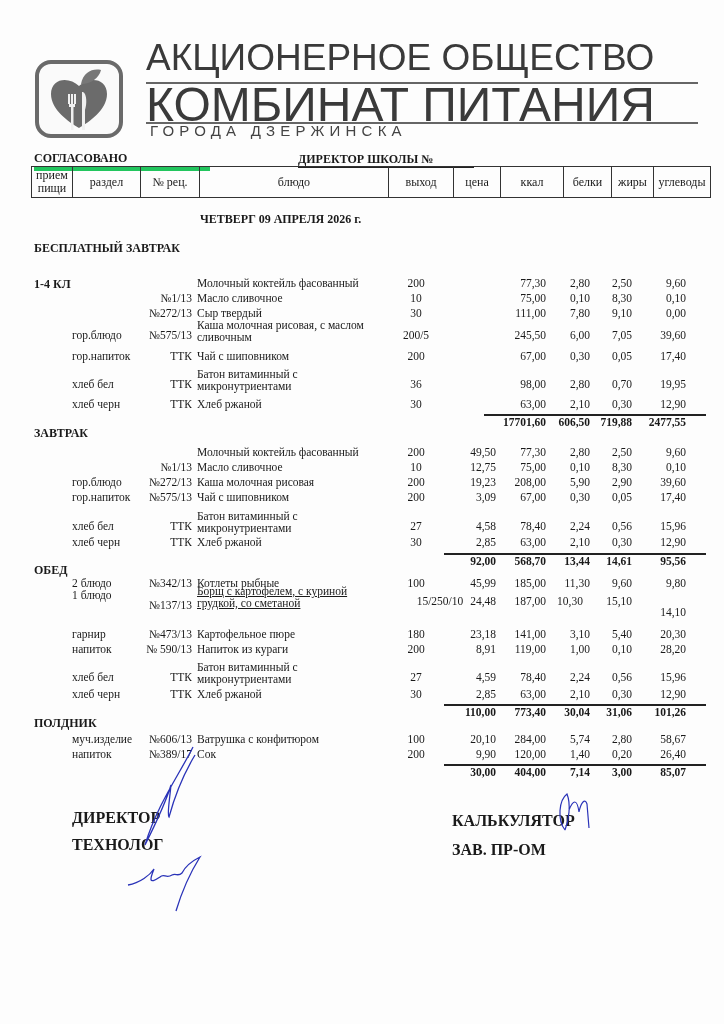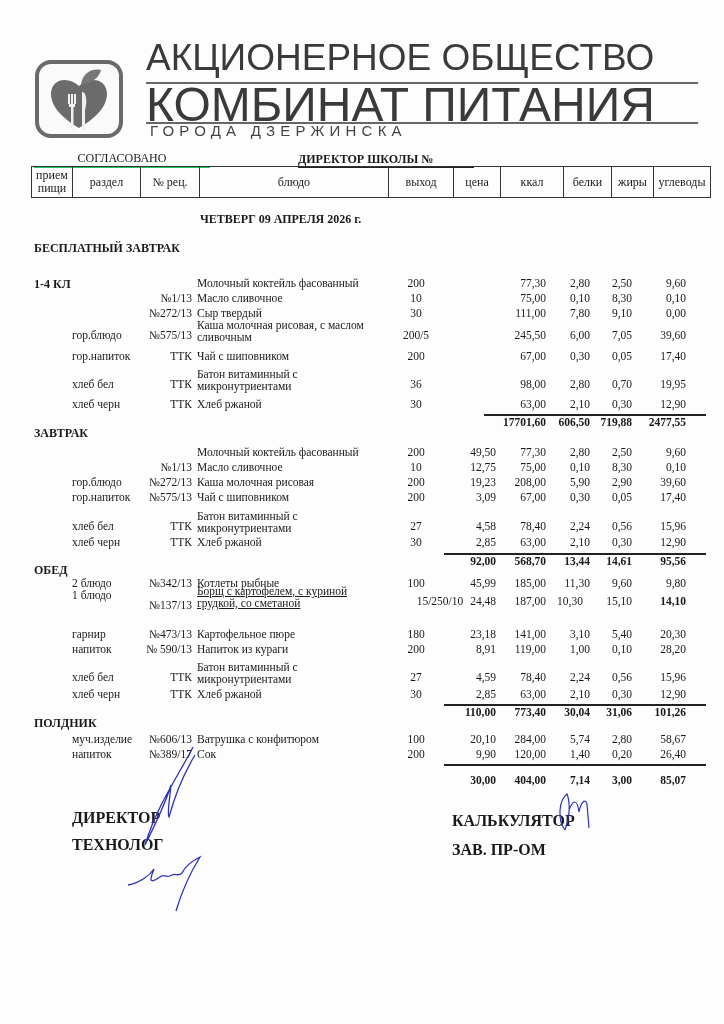--- a/index.html
+++ b/index.html
@@ -12,21 +12,21 @@
   .logo {
     left: 35px; top: 60px; width: 88px; height: 78px; border: 4px solid #6a6a6a; border-radius: 16px;
     box-sizing: border-box; background: #fafafa;
   }
   .brand-1 { left: 146px; top: 38px; font-family: "Liberation Sans", sans-serif; font-size: 37px; color: #3a3a3a; letter-spacing: 0px; white-space: nowrap; line-height: 40px; }
   .brand-rule1 { left: 146px; top: 82px; width: 552px; height: 2px; background: #666; }
   .brand-2 { left: 146px; top: 80px; font-family: "Liberation Sans", sans-serif; font-size: 48px; color: #3a3a3a; white-space: nowrap; line-height: 50px; letter-spacing: 0px; transform: scaleX(1.0); transform-origin: left; }
   .brand-rule2 { left: 146px; top: 122px; width: 552px; height: 2px; background: #666; }
   .brand-3 { left: 150px; top: 122px; font-family: "Liberation Sans", sans-serif; font-size: 15px; color: #444; letter-spacing: 5.2px; white-space: nowrap; }
 
-  .agreed { left: 34px; top: 151px; font-size: 12px; font-weight: normal; border-bottom: 2px solid #22c55e; width: 176px; text-align: center; }
+  .agreed { left: 34px; top: 151px; font-size: 12px; font-weight: bold; border-bottom: 5px solid #22c55e; width: 176px; }
   .director-school { left: 298px; top: 152px; font-size: 12px; font-weight: bold; border-bottom: 1px solid #222; width: 176px; }
 
   table.hdr { position: absolute; left: 31px; top: 166px; border-collapse: collapse; font-size: 12px; }
   table.hdr td { border: 1px solid #333; text-align: center; height: 30px; padding: 0; line-height: 13px; }
 
   .date { left: 200px; top: 212px; font-size: 12px; font-weight: bold; }
   .section { left: 34px; font-size: 12px; font-weight: bold; }
 
   .row { position: absolute; left: 0; width: 724px; font-size: 11.5px; height: 15px; }
   .row span { position: absolute; white-space: nowrap; }
@@ -254,21 +254,21 @@
     <div class="abs section" style="top: 563px;">ОБЕД</div>
     <div class="row" style="top: 589px;">
       <span class="c-sec" style="top: 0px;">1 блюдо</span>
       <span class="c-rec" style="top: 10px;">№137/13</span>
       <span class="c-dish" style="top: -4px; text-decoration: underline;">Борщ с картофелем, с куриной грудкой, со сметаной</span>
       <span class="c-out" style="top: 6px; margin-left: 24px;">15/250/10</span>
       <span class="c-price" style="top: 6px;">24,48</span>
       <span class="c-kcal" style="top: 6px;">187,00</span>
       <span class="c-prot" style="top: 6px; text-align: center;">10,30</span>
       <span class="c-fat" style="top: 6px;">15,10</span>
-      <span class="c-carb" style="top: 6px; font-weight: bold;">14,10</span>
+      <span class="c-carb" style="top: 17px;">14,10</span>
     </div>
     <div class="row" style="top: 577px;">
       <span class="c-sec">2 блюдо</span>
       <span class="c-rec">№342/13</span>
       <span class="c-dish">Котлеты рыбные</span>
       <span class="c-out">100</span>
       <span class="c-price">45,99</span>
       <span class="c-kcal">185,00</span>
       <span class="c-prot">11,30</span>
       <span class="c-fat">9,60</span>
@@ -343,21 +343,21 @@
       <span class="c-rec">№389/17</span>
       <span class="c-dish">Сок</span>
       <span class="c-out">200</span>
       <span class="c-price">9,90</span>
       <span class="c-kcal">120,00</span>
       <span class="c-prot">1,40</span>
       <span class="c-fat">0,20</span>
       <span class="c-carb">26,40</span>
     </div>
     <div class="rule" style="left: 444px; width: 262px; top: 764px;"></div>
-    <div class="row tot" style="top: 766px; margin-top: 8px;">
+    <div class="row tot" style="top: 766px;">
       <span class="c-price">30,00</span>
       <span class="c-kcal">404,00</span>
       <span class="c-prot">7,14</span>
       <span class="c-fat">3,00</span>
       <span class="c-carb">85,07</span>
     </div>
   </div>
 
 <div class="abs sig-label" style="left:72px; top:809px">ДИРЕКТОР</div>
 <div class="abs sig-label" style="left:72px; top:836px">ТЕХНОЛОГ</div>

